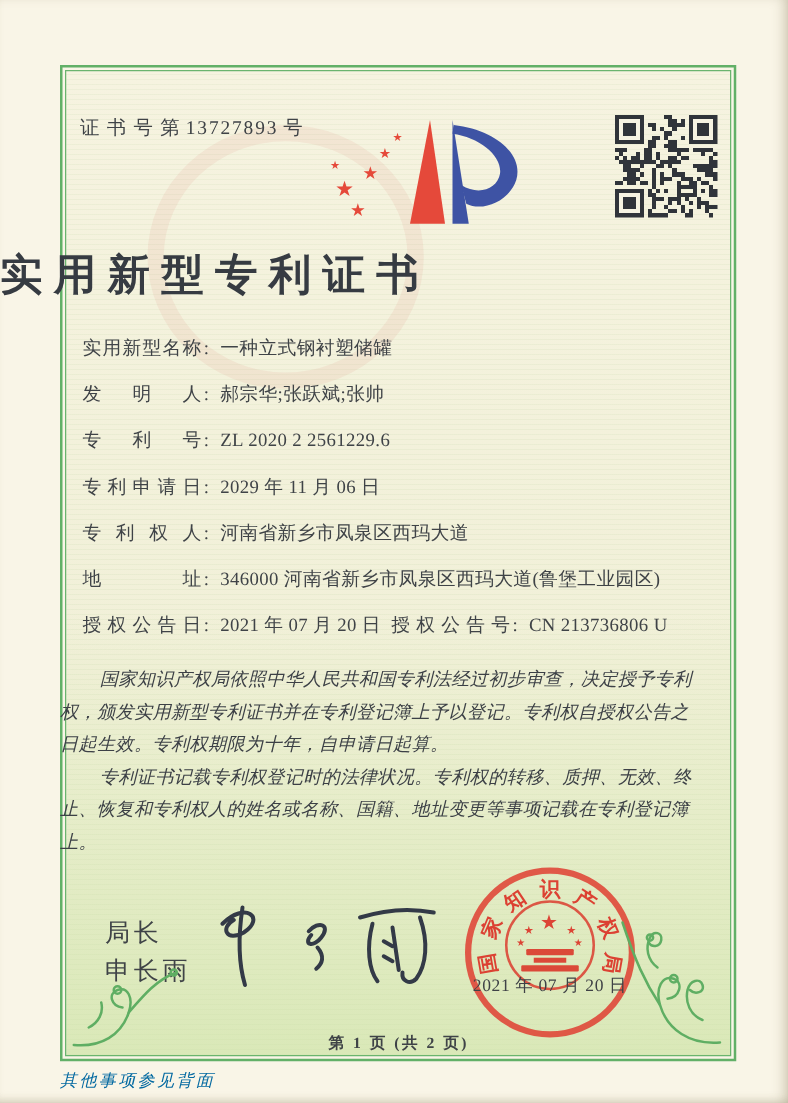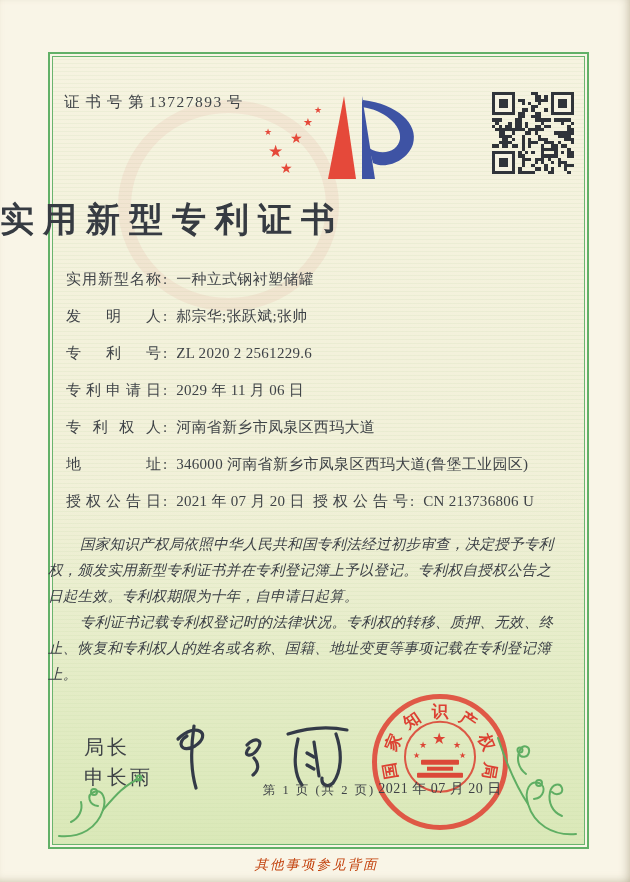--- a/index.html
+++ b/index.html
@@ -39,23 +39,23 @@
   .director{position:absolute;left:84px;top:737px;font-size:20px;letter-spacing:3px;line-height:1.0;}
   .director .name{margin-top:10px;}
   .signature{position:absolute;left:150px;top:712px;}
   .seal{position:absolute;left:372px;top:694px;width:136px;height:136px;border-radius:50%;
     border:5px solid rgba(223,56,44,.82);box-sizing:border-box;}
   .seal .ch{position:absolute;left:50%;top:50%;font-size:16.5px;font-weight:700;color:rgba(219,50,38,.92);
     font-family:"Liberation Sans","DejaVu Sans",sans-serif;}
   .emblem{position:absolute;left:50%;top:50%;transform:translate(-50%,-54%);}
   .seal-date{position:absolute;left:352px;top:780px;width:176px;text-align:center;font-size:14px;
     letter-spacing:.5px;color:#3f4246;z-index:3;}
-  .page-num{position:absolute;left:48px;top:782px;width:542px;text-align:center;font-size:12.5px;letter-spacing:2px;}
-  .back-note{position:absolute;left:48px;top:856px;width:537px;text-align:center;font-size:13.5px;
-    font-style:italic;letter-spacing:2px;color:#c2410c;}
+  .page-num{position:absolute;left:48px;top:826px;width:542px;text-align:center;font-size:12.5px;letter-spacing:2px;font-weight:bold;}
+  .back-note{position:absolute;left:48px;top:856px;width:537px;text-align:left;font-size:13.5px;
+    font-style:italic;letter-spacing:2px;color:#0369a1;}
   .orn{position:absolute;pointer-events:none;}
   .orn-bl{left:53px;top:758px;}
   .orn-br{left:494px;top:728px;}
 </style>
 </head>
 <body>
 
 <div class="paper">
 
   <div class="frame">

